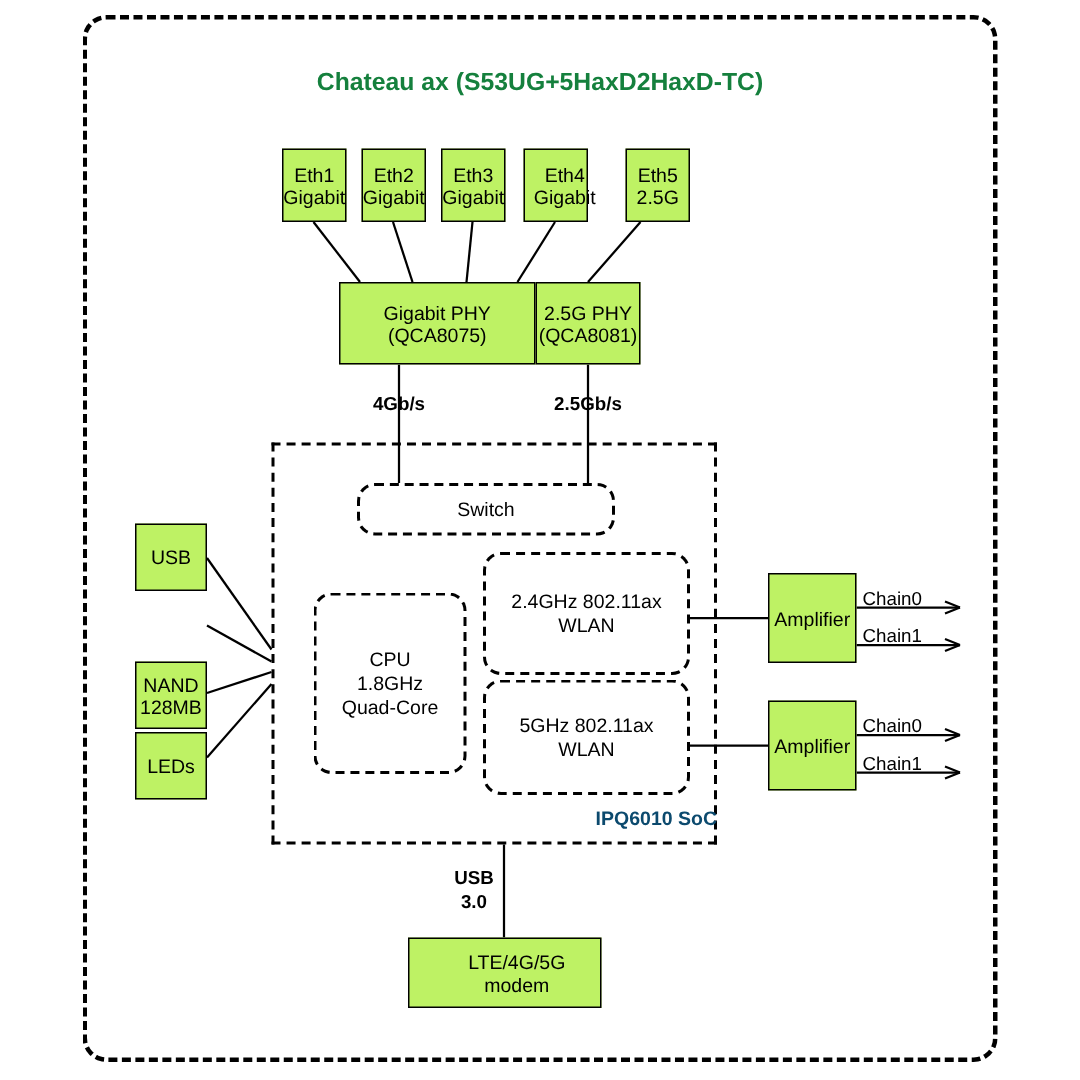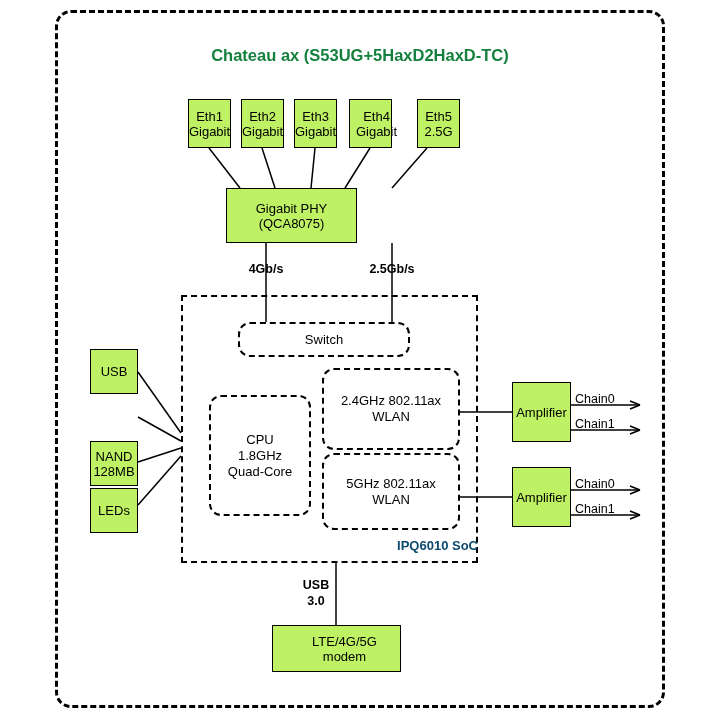--- a/index.html
+++ b/index.html
@@ -155,20 +155,24 @@
   </div>
   <div class="box" style="left:417px; top:99px; width:43px; height:49px;">
     <span class="ln1">Eth5</span>
     <span class="ln1">2.5G</span>
   </div>
 
   <div class="box" style="left:226px; top:188px; width:131px; height:55px;">
     <span class="ln1">Gigabit PHY</span>
     <span class="ln1">(QCA8075)</span>
   </div>
+  <div class="box" style="left:357px; top:188px; width:70px; height:55px;">
+    <span class="ln1">2.5G PHY</span>
+    <span class="ln1">(QCA8081)</span>
+  </div>
 
   <div class="lbl bold center" style="left:236px; top:262px; width:60px;">4Gb/s</div>
   <div class="lbl bold center" style="left:358px; top:262px; width:68px;">2.5Gb/s</div>
 
   <div class="socbox" style="left:181px; top:295px; width:297px; height:268px;"></div>
   <div class="soc-label" style="left:181px; top:538px; width:297px;">IPQ6010 SoC</div>
 
   <div class="dashbox" style="left:238px; top:322px; width:172px; height:35px;">
     <span class="ln1">Switch</span>
   </div>

